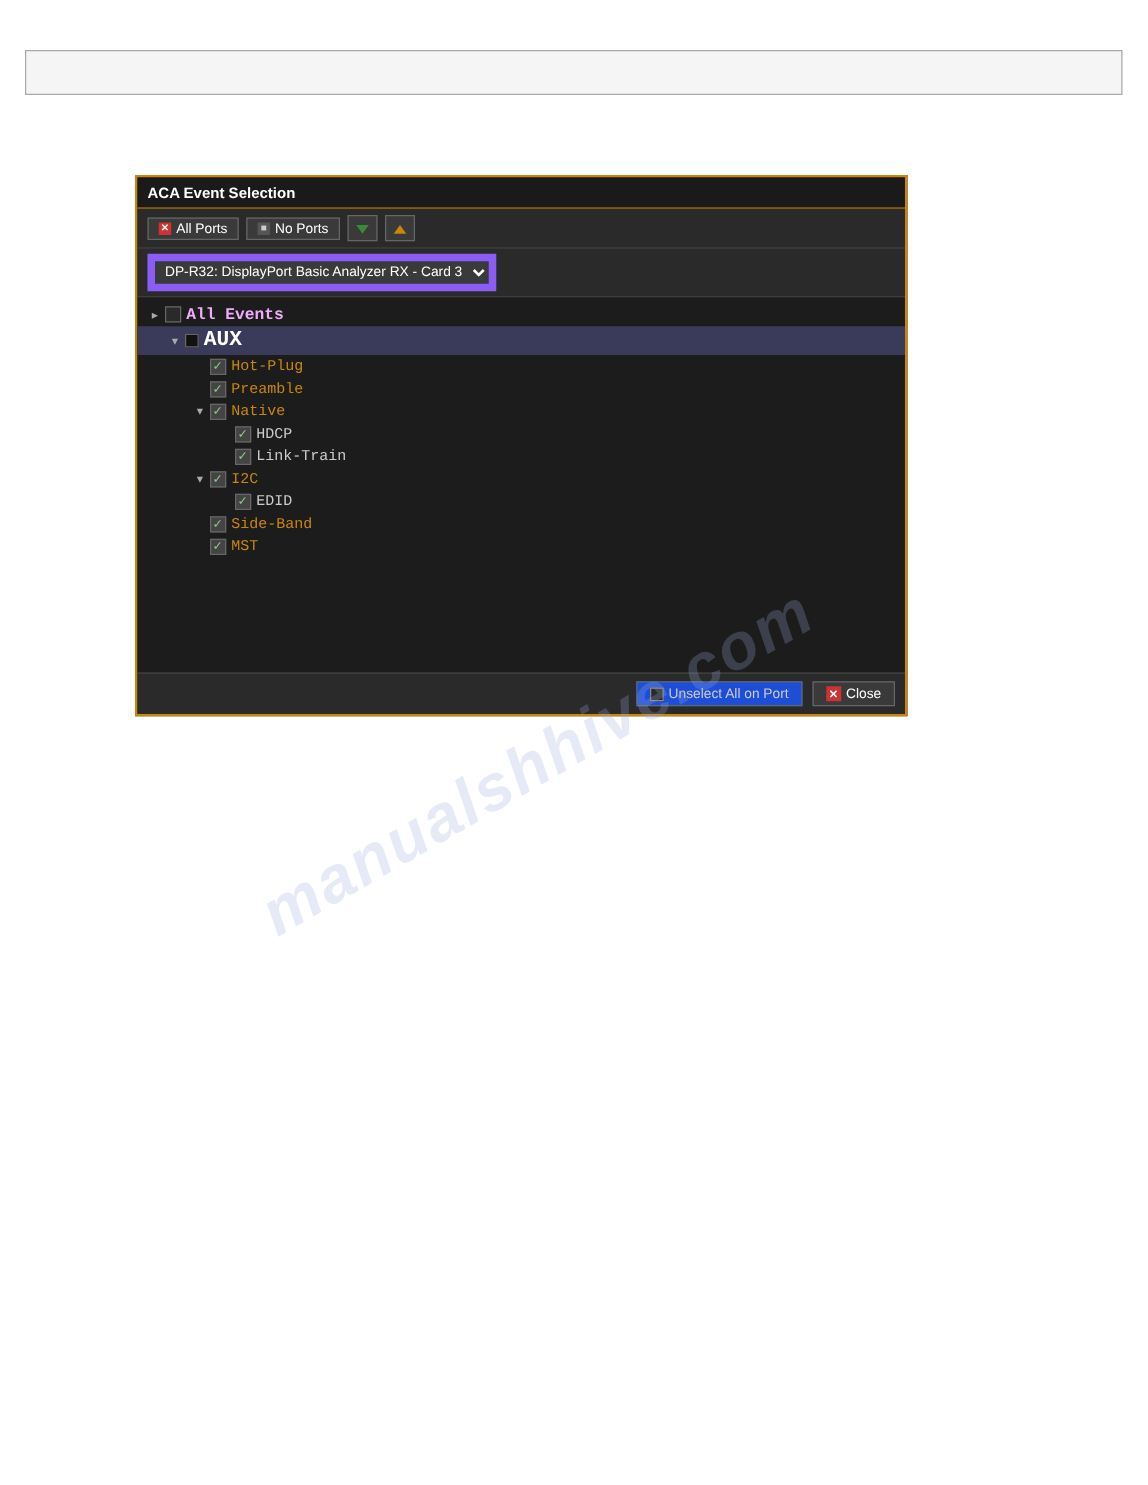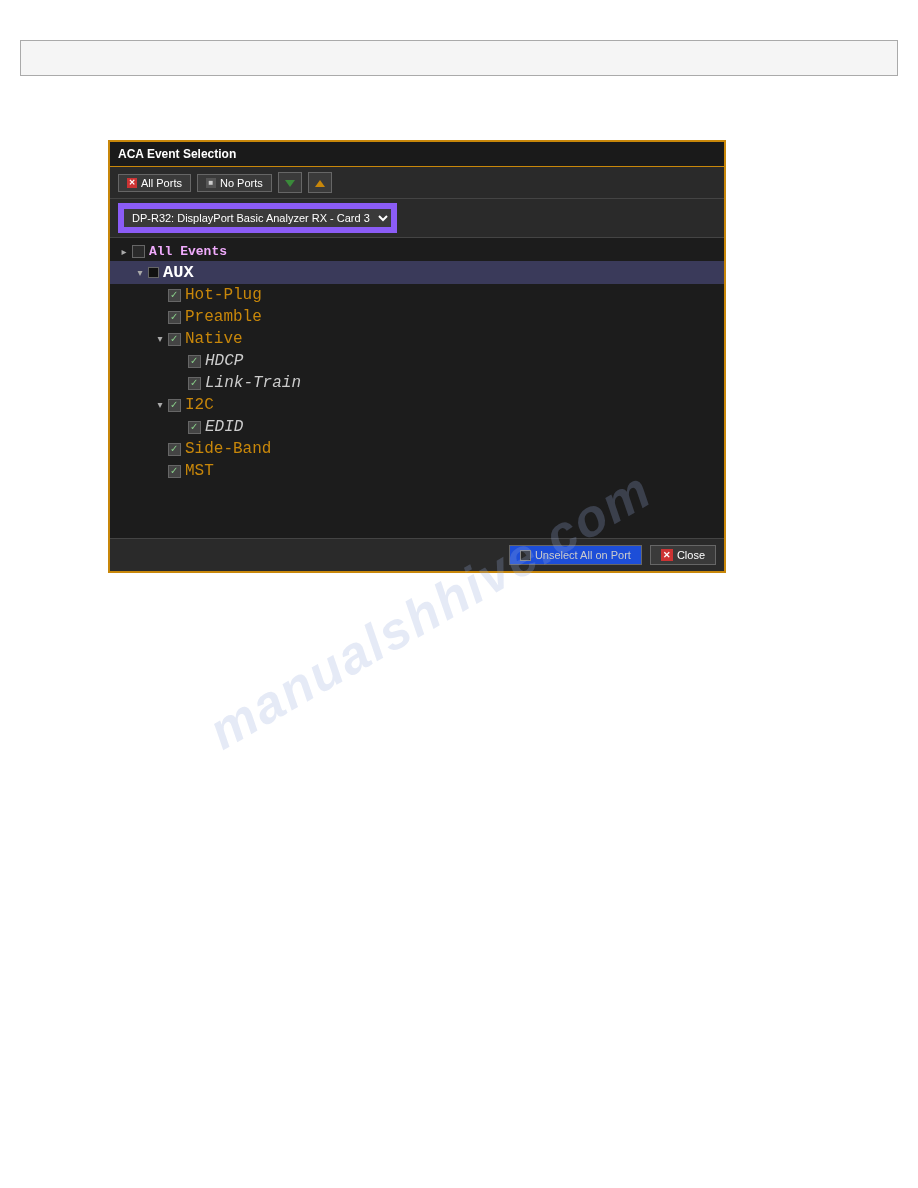--- a/index.html
+++ b/index.html
@@ -211,26 +211,26 @@
       margin-right: 4px;
       flex-shrink: 0;
     }
 
     .square-icon.black {
       background: #111111;
       border: 1px solid #666;
     }
 
     .item-label {
-      font-size: 16px;
+      font-size: 12px;
       font-family: 'Courier New', monospace;
     }
 
     .color-orange { color: #c8870a; }
-    .color-gray { color: #cccccc; font-style: italic; }
+    .color-gray { color: #cccccc; }
     .color-bold-white { color: #ffffff; font-weight: bold; font-size: 17px; }
 
     .all-events-label {
       font-size: 13px;
       font-weight: bold;
       color: #f0abfc;
       font-family: Liberation Mono, monospace;
     }
 
     .dialog-footer {

